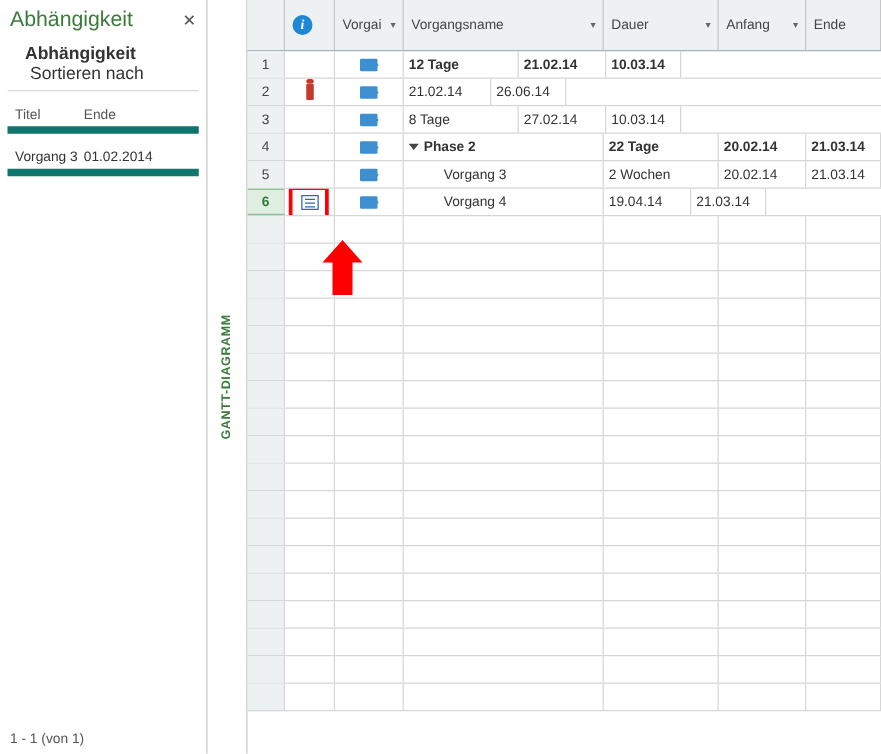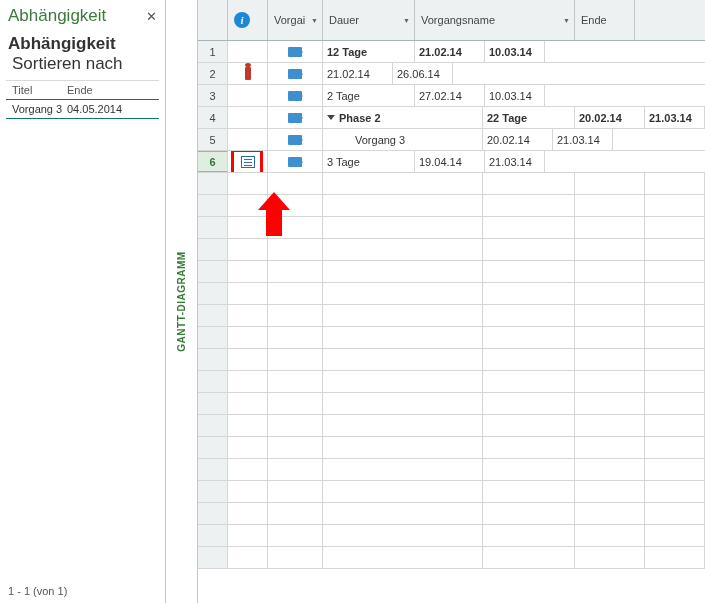--- a/index.html
+++ b/index.html
@@ -33,34 +33,35 @@
   font-size: 17px;
   font-weight: normal;
 }
 .close-btn {
   font-size: 13px;
   color: #555;
   cursor: pointer;
   line-height: 1;
 }
 .left-sub {
-  padding: 4px 8px 2px 8px;
-  font-size: 17px;
+  padding: 4px 8px 2px 20px;
+  font-size: 14px;
   color: #333;
   font-weight: bold;
 }
 .left-sub span { font-weight: normal; margin-left: 4px; }
 .left-table {
   border-top: 1px solid #d9d9d9;
   margin: 4px 6px 0 6px;
 }
 .left-table-head, .left-table-row {
   display: flex;
-  border-bottom: 1px solid #0f766e;
+  border-bottom: 6px solid #0f766e;
   padding: 3px 6px;
+  margin-top: 10px;
 }
 .left-table-head { color: #555; }
 .lt-col1 { width: 55px; }
 .lt-col2 { flex: 1; }
 .left-footer {
   position: absolute;
   bottom: 6px;
   left: 8px;
   color: #555;
 }
@@ -227,46 +228,50 @@
     <b>Abhängigkeit</b>
     <span>Sortieren nach</span>
   </div>
   <div class="left-table">
     <div class="left-table-head">
       <div class="lt-col1">Titel</div>
       <div class="lt-col2">Ende</div>
     </div>
     <div class="left-table-row">
       <div class="lt-col1">Vorgang 3</div>
-      <div class="lt-col2">04.05.2014</div>
+      <div class="lt-col2">01.02.2014</div>
     </div>
   </div>
   <div class="left-footer">1 - 1 (von 1)</div>
 </div>
 
 <div class="main">
   <div class="vert-bar">
     <div class="vert-text">GANTT-DIAGRAMM</div>
   </div>
   <div class="grid">
     <div class="header-row">
       <div class="hc col-num"></div>
       <div class="hc col-info">
         <div class="info-icon">i</div>
       </div>
       <div class="hc col-vorgar">
           <span class="lbl">Vorgai</span>
           <span class="dd">▼</span>
         </div>
+      <div class="hc col-name">
+          <span class="lbl">Vorgangsname</span>
+          <span class="dd">▼</span>
+        </div>
       <div class="hc col-dauer">
           <span class="lbl">Dauer</span>
           <span class="dd">▼</span>
         </div>
-      <div class="hc col-name">
-          <span class="lbl">Vorgangsname</span>
+      <div class="hc col-anfang">
+          <span class="lbl">Anfang</span>
           <span class="dd">▼</span>
         </div>
       <div class="hc col-ende">
           <span class="lbl">Ende</span>
         </div>
     </div>
     <div class="rows" id="rows">
         <div class="row">
           <div class="cell col-num">1</div>
           <div class="cell col-info" style="justify-content: center;"></div>
@@ -287,21 +292,21 @@
           </div>
           <div class="cell col-anfang">21.02.14</div>
           <div class="cell col-ende">26.06.14</div>
         </div>
         <div class="row">
           <div class="cell col-num">3</div>
           <div class="cell col-info" style="justify-content: center;"></div>
           <div class="cell col-vorgar" style="justify-content: center;">
             <div class="task-icon"></div>
           </div>
-          <div class="cell col-dauer">2 Tage</div>
+          <div class="cell col-dauer">8 Tage</div>
           <div class="cell col-anfang">27.02.14</div>
           <div class="cell col-ende">10.03.14</div>
         </div>
         <div class="row">
           <div class="cell col-num">4</div>
           <div class="cell col-info" style="justify-content: center;"></div>
           <div class="cell col-vorgar" style="justify-content: center;">
             <div class="task-icon"></div>
           </div>
           <div class="cell col-name">
@@ -314,35 +319,38 @@
         </div>
         <div class="row">
           <div class="cell col-num">5</div>
           <div class="cell col-info" style="justify-content: center;"></div>
           <div class="cell col-vorgar" style="justify-content: center;">
             <div class="task-icon"></div>
           </div>
           <div class="cell col-name">
             <span class="indent">Vorgang 3</span>
           </div>
+          <div class="cell col-dauer">2 Wochen</div>
           <div class="cell col-anfang">20.02.14</div>
           <div class="cell col-ende">21.03.14</div>
         </div>
         <div class="row selected">
           <div class="cell col-num">6</div>
           <div class="cell col-info" style="justify-content: center;">
             <div class="notes-icon-wrap">
               <div class="notes-highlight"></div>
               <div class="notes-icon"></div>
             </div>
           </div>
           <div class="cell col-vorgar" style="justify-content: center;">
             <div class="task-icon"></div>
           </div>
-          <div class="cell col-dauer">3 Tage</div>
+          <div class="cell col-name">
+            <span class="indent">Vorgang 4</span>
+          </div>
           <div class="cell col-anfang">19.04.14</div>
           <div class="cell col-ende">21.03.14</div>
         </div>
         <div class="row">
           <div class="cell col-num"></div>
           <div class="cell col-info" style="justify-content: center;"></div>
           <div class="cell col-vorgar" style="justify-content: center;"></div>
           <div class="cell col-name"></div>
           <div class="cell col-dauer"></div>
           <div class="cell col-anfang"></div>

